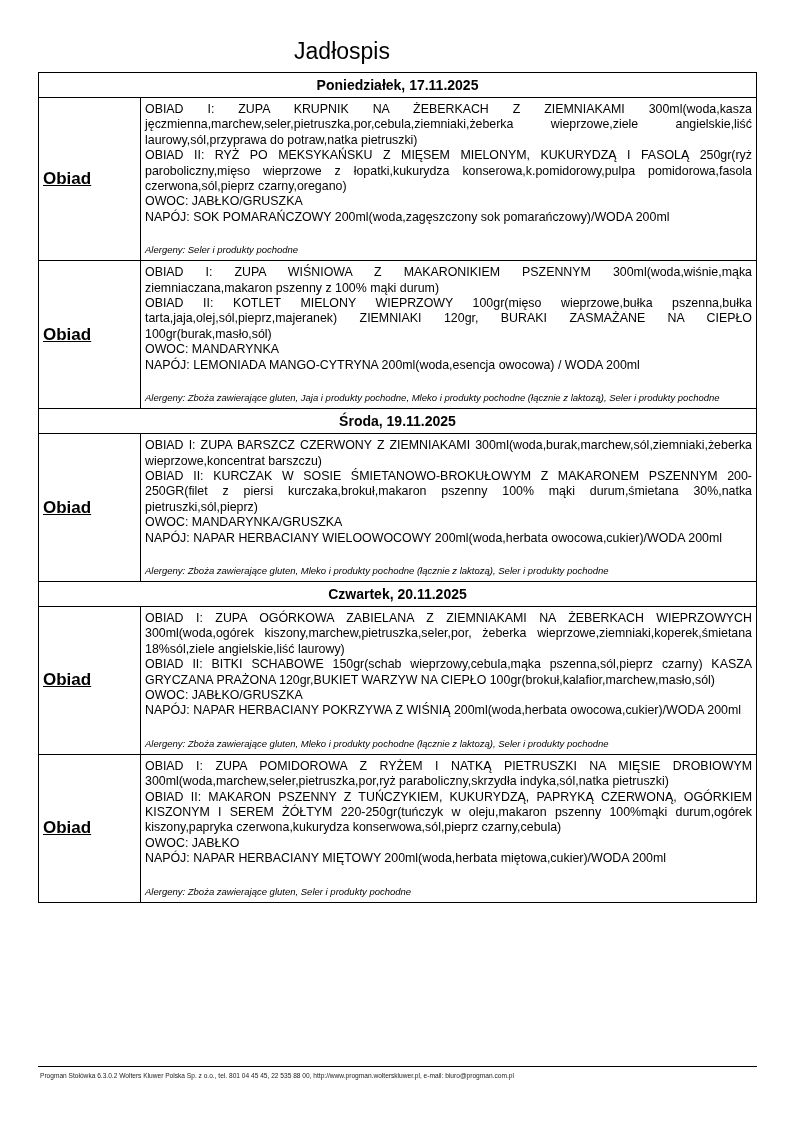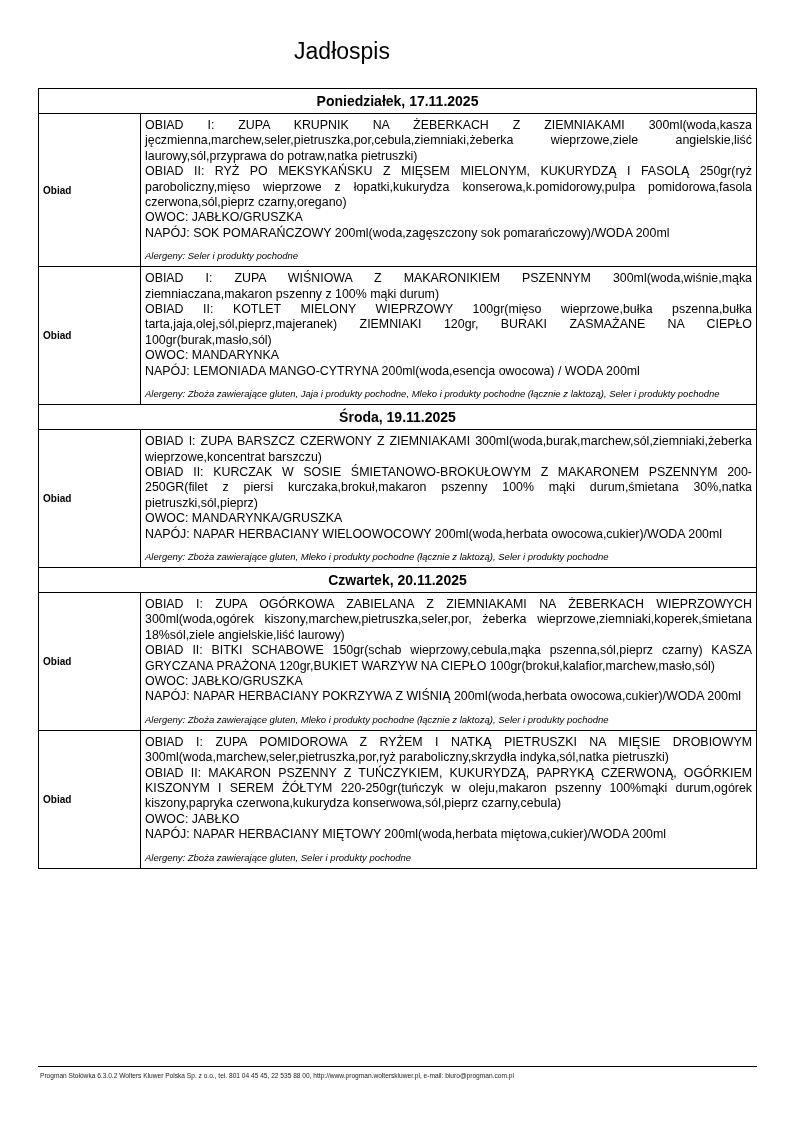--- a/index.html
+++ b/index.html
@@ -1,24 +1,24 @@
 <!DOCTYPE html>
 <html><head>
 <meta charset="utf-8">
 <style>
   html, body { margin: 0; padding: 0; background: #fff; }
   body { width: 794px; height: 1123px; position: relative; font-family: "Liberation Sans", sans-serif; color: #000; }
   .title { position: absolute; top: 38px; left: 0; width: 684px; text-align: center; font-size: 23px; }
-  table.menu { position: absolute; top: 88px; left: 38px; width: 719px; border-collapse: collapse; }
+  table.menu { position: absolute; top: 72px; left: 38px; width: 719px; border-collapse: collapse; }
   table.menu td { border: 1px solid #000; padding: 0; vertical-align: middle; }
   td.day { text-align: center; font-weight: bold; font-size: 14px; height: 24px; }
-  td.meal { width: 97px; padding-left: 4px !important; font-weight: bold; font-size: 10px; }
+  td.meal { width: 97px; padding-left: 4px !important; font-weight: bold; font-size: 17px; text-decoration: underline; }
   td.content { padding: 4px 4px 4px 4px !important; font-size: 12.4px; line-height: 15.4px; text-align: justify; }
   .line { display: block; }
-  .allergens { display: block; font-style: italic; font-size: 9.5px; line-height: 12px; margin-top: 9px; text-align: left; }
+  .allergens { display: block; font-style: italic; font-size: 9.5px; line-height: 12px; margin-top: 19px; text-align: left; }
   .footer-rule { position: absolute; top: 1066px; left: 38px; width: 719px; border-top: 1px solid #000; }
   .footer { position: absolute; top: 1072px; left: 40px; font-size: 6.6px; color: #222; white-space: nowrap; }
 </style>
 </head>
 <body>
 
 <div class="title">Jadłospis</div>
 
 <table class="menu">
   <tbody>

